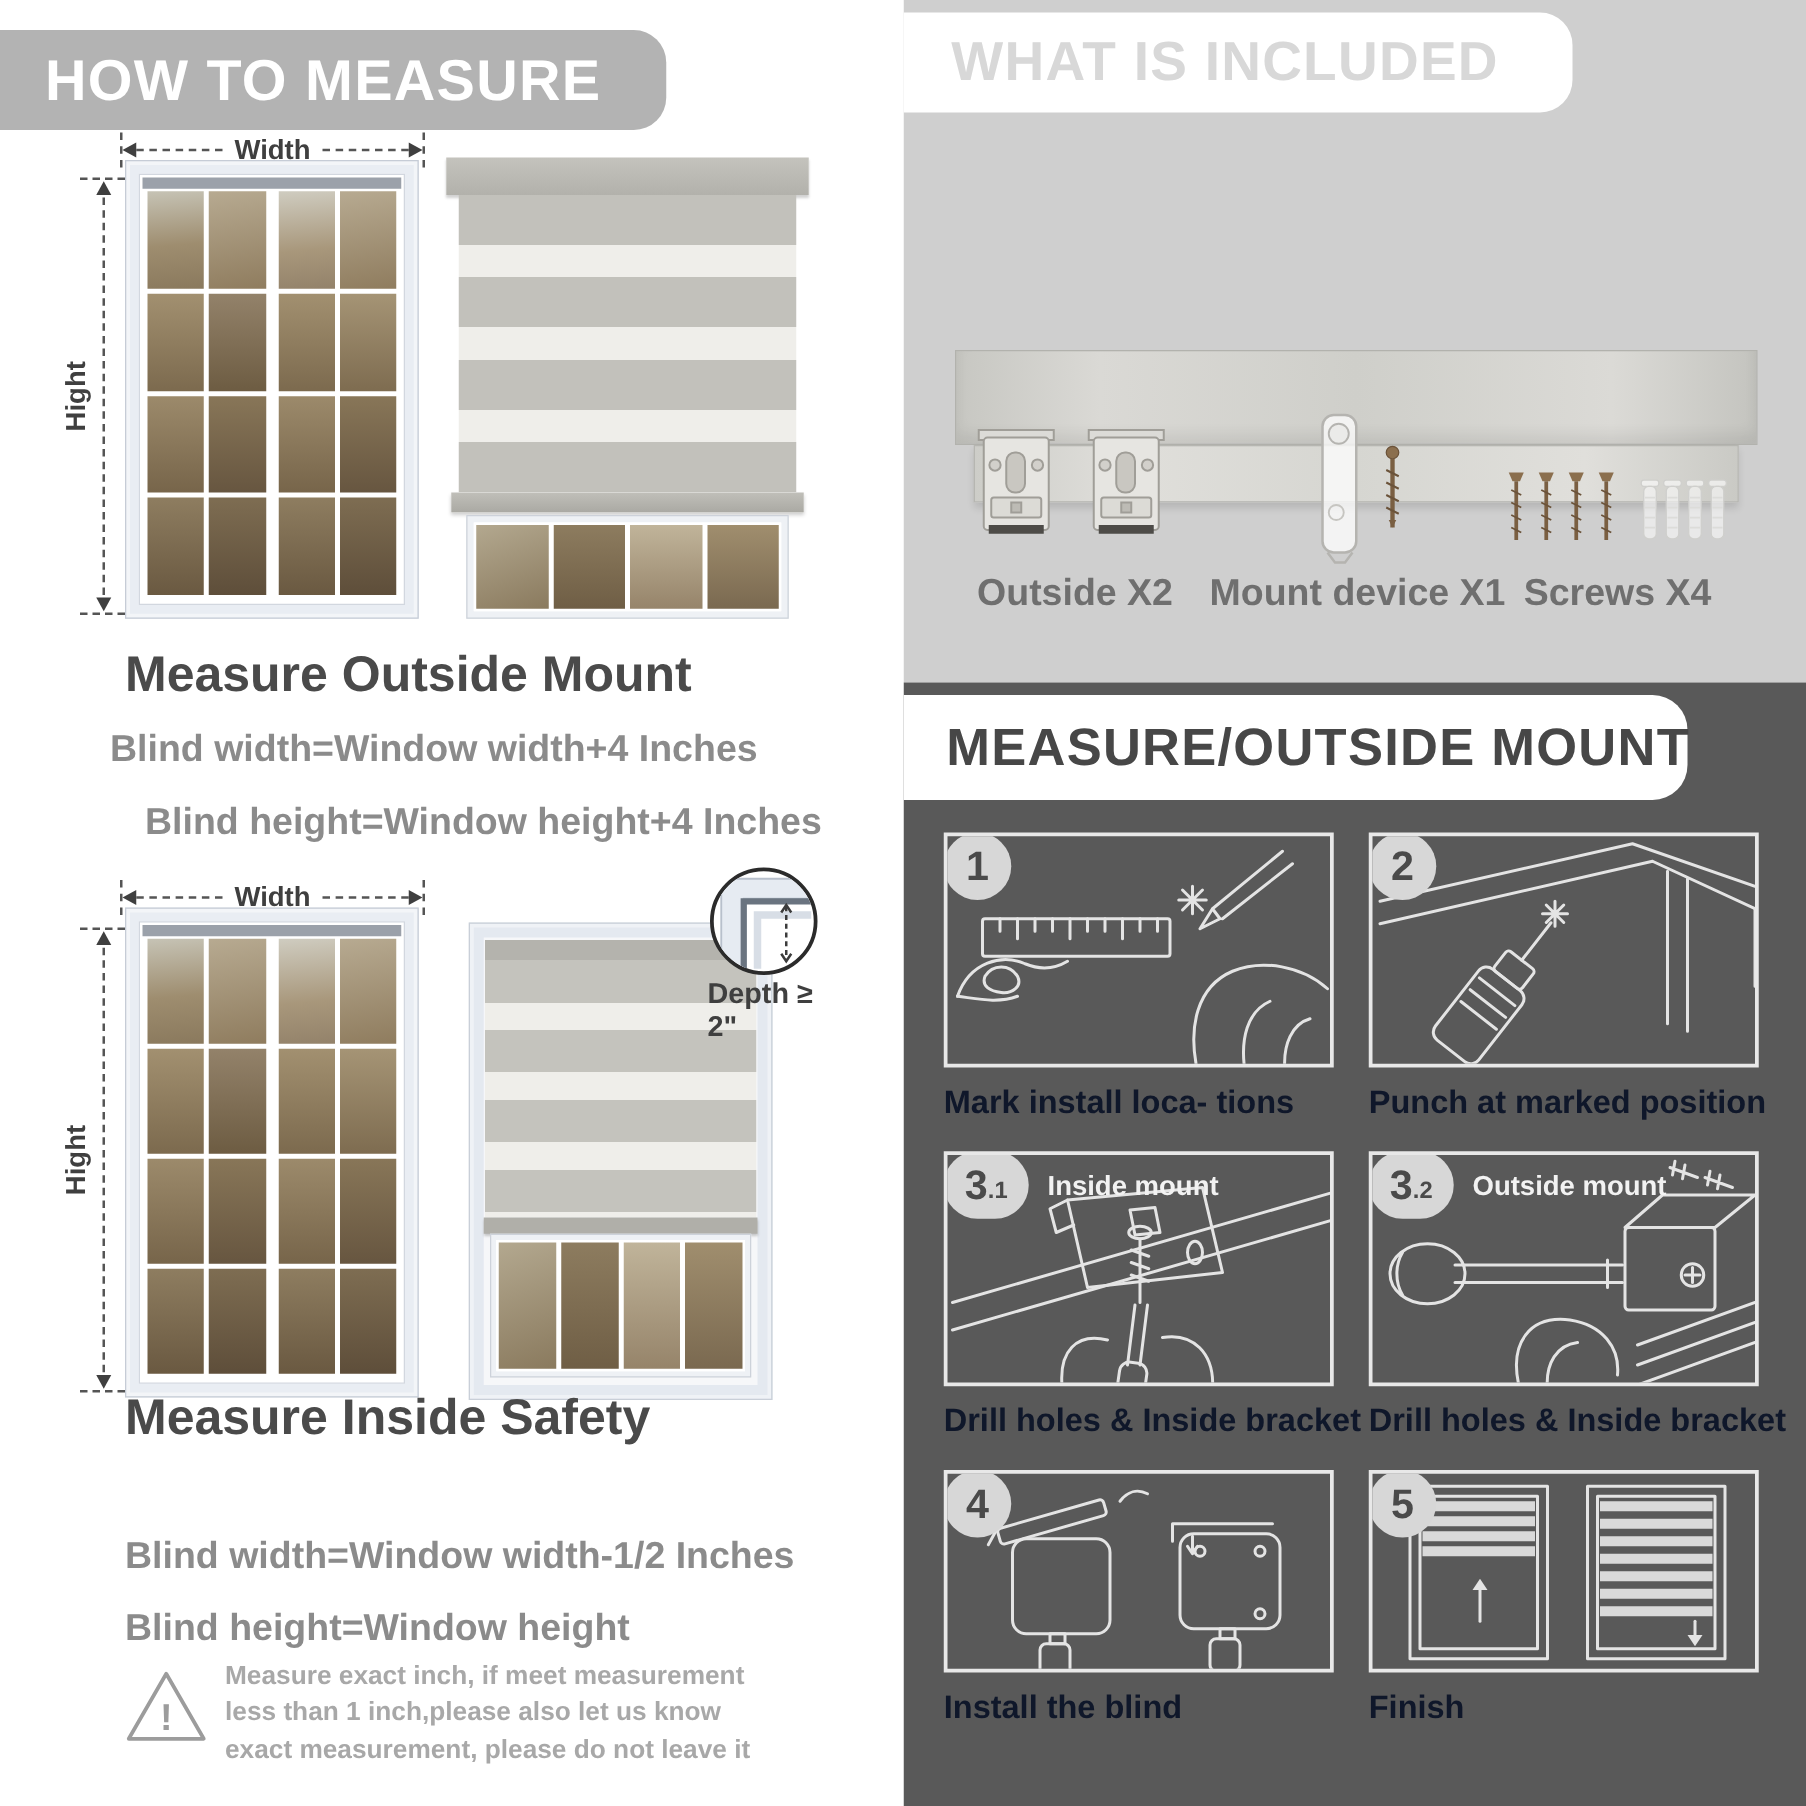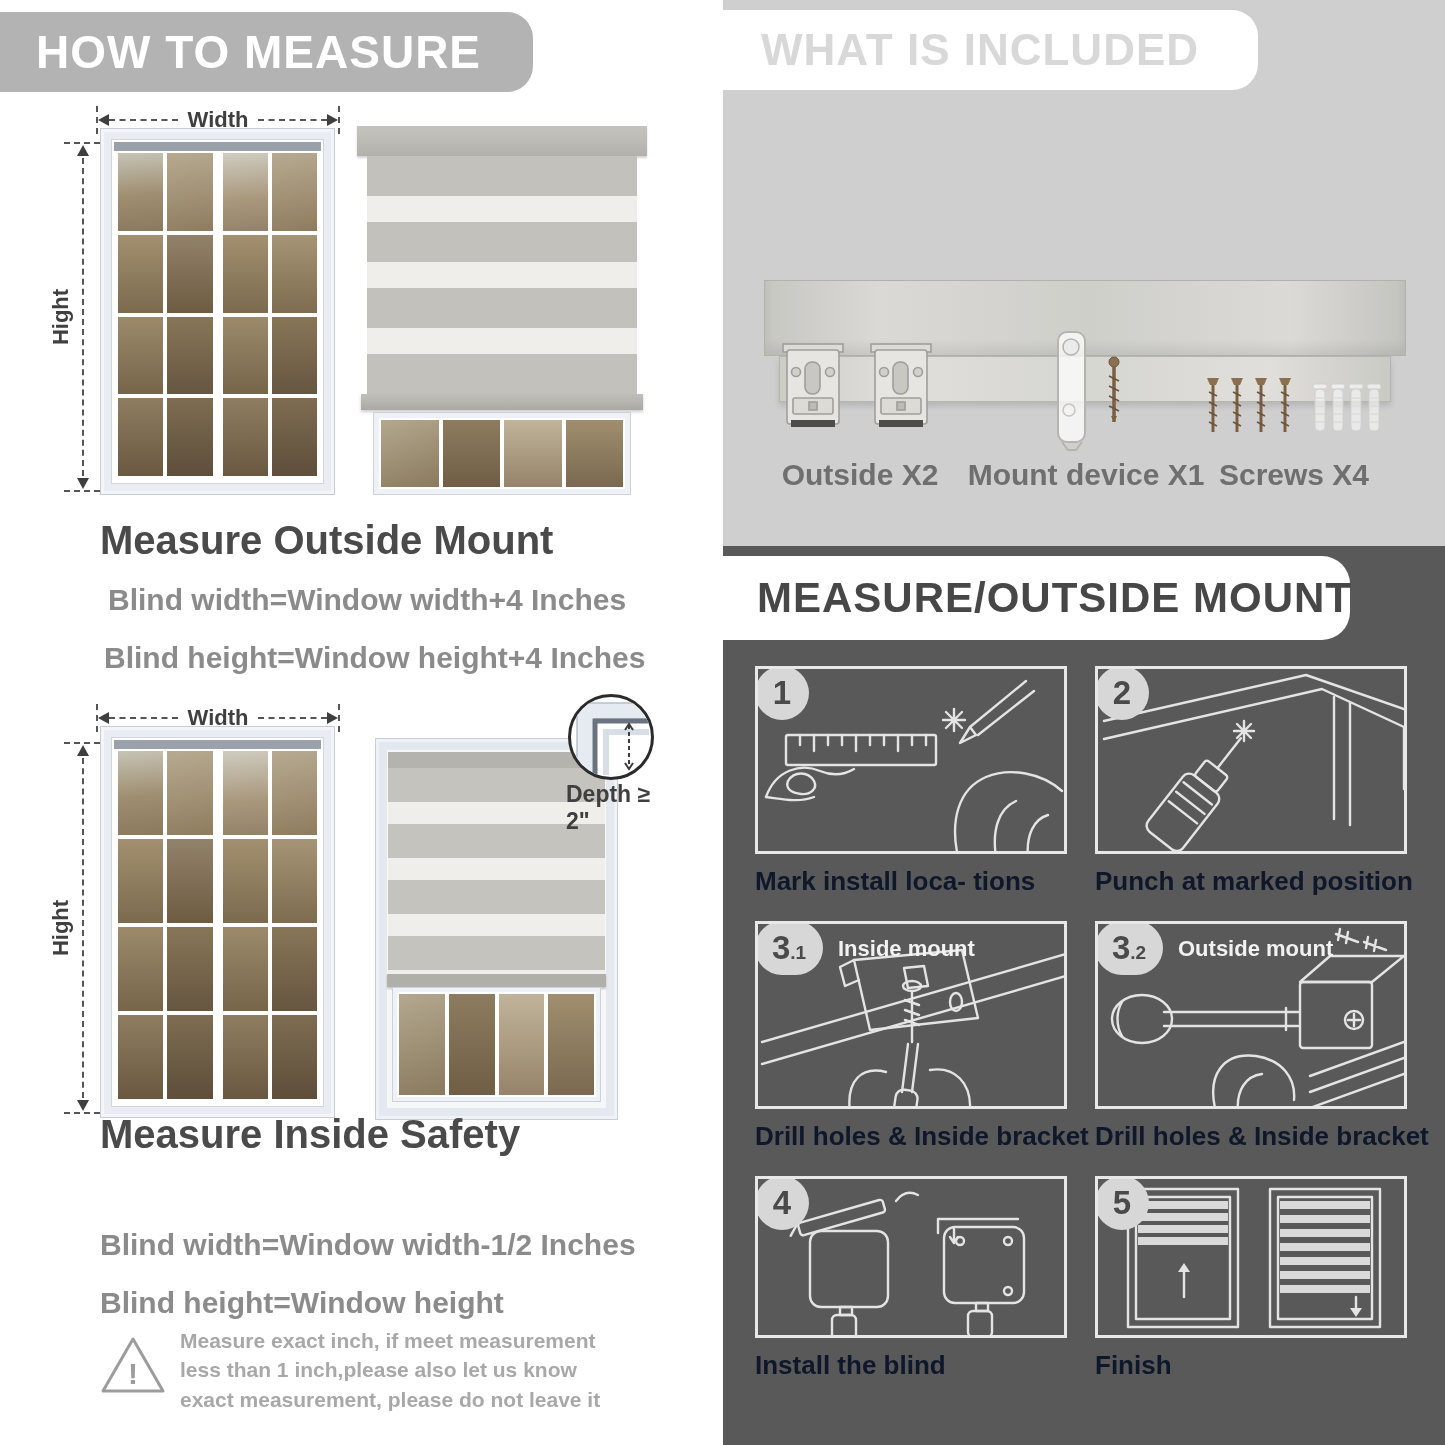--- a/index.html
+++ b/index.html
@@ -1,21 +1,21 @@
 <!DOCTYPE html>
 <html><head>
 <meta charset="utf-8">
 <style>
   html,body{margin:0;padding:0;background:#fff;}
   .canvas{position:relative;width:1445px;height:1445px;background:#ffffff;overflow:hidden;
           font-family:"Liberation Sans",sans-serif;}
 
   
   .banner{position:absolute;display:flex;align-items:center;font-weight:bold;letter-spacing:1px;white-space:nowrap;}
-  .banner-left{left:0;top:12px;width:497px;height:80px;background:#b3b3b3;color:#ffffff;
+  .banner-left{left:0;top:24px;width:497px;height:80px;background:#b3b3b3;color:#ffffff;
                border-radius:0 26px 26px 0;padding-left:36px;font-size:46px;}
   .banner-included{left:723px;top:10px;width:497px;height:80px;background:#ffffff;color:#d8d8d8;
                border-radius:0 26px 26px 0;padding-left:38px;font-size:44px;}
   .banner-mount{left:723px;top:556px;width:593px;height:84px;background:#ffffff;color:#474747;
                border-radius:0 28px 28px 0;padding-left:34px;font-size:42px;}
 
   
   .window{position:absolute;background:#e9edf3;border:1px solid #c6ccd6;box-sizing:border-box;padding:10px;
           box-shadow:inset 0 0 0 3px #f3f5f8;}
   .win-recess{position:relative;width:100%;height:100%;background:#ffffff;border:1px solid #d2d7df;box-sizing:border-box;}
@@ -186,22 +186,22 @@
       <div class="mini-grid">
         <div class="pane"></div>
           <div class="pane"></div>
         <div class="pane"></div>
           <div class="pane"></div>
       </div>
     </div>
   </div>
 
   <div class="sec-title" style="left:100px;top:518px;">Measure Outside Mount</div>
-  <div class="sec-line" style="left:108px;top:583px;">Blind width=Window width+4 Inches</div>
-  <div class="sec-line" style="left:104px;top:641px;">Blind height=Window height+4 Inches</div>
+  <div class="sec-line" style="left:88px;top:583px;">Blind width=Window width+4 Inches</div>
+  <div class="sec-line" style="left:116px;top:641px;">Blind height=Window height+4 Inches</div>
 
   <div class="h-measure" style="left:96px;top:704px;width:244px;">
     <span class="tick"></span>
     <span class="arr left"></span>
     <span class="dash"></span>
     <span class="lbl">Width</span>
     <span class="dash"></span>
     <span class="arr right"></span>
     <span class="tick"></span>
   </div>

